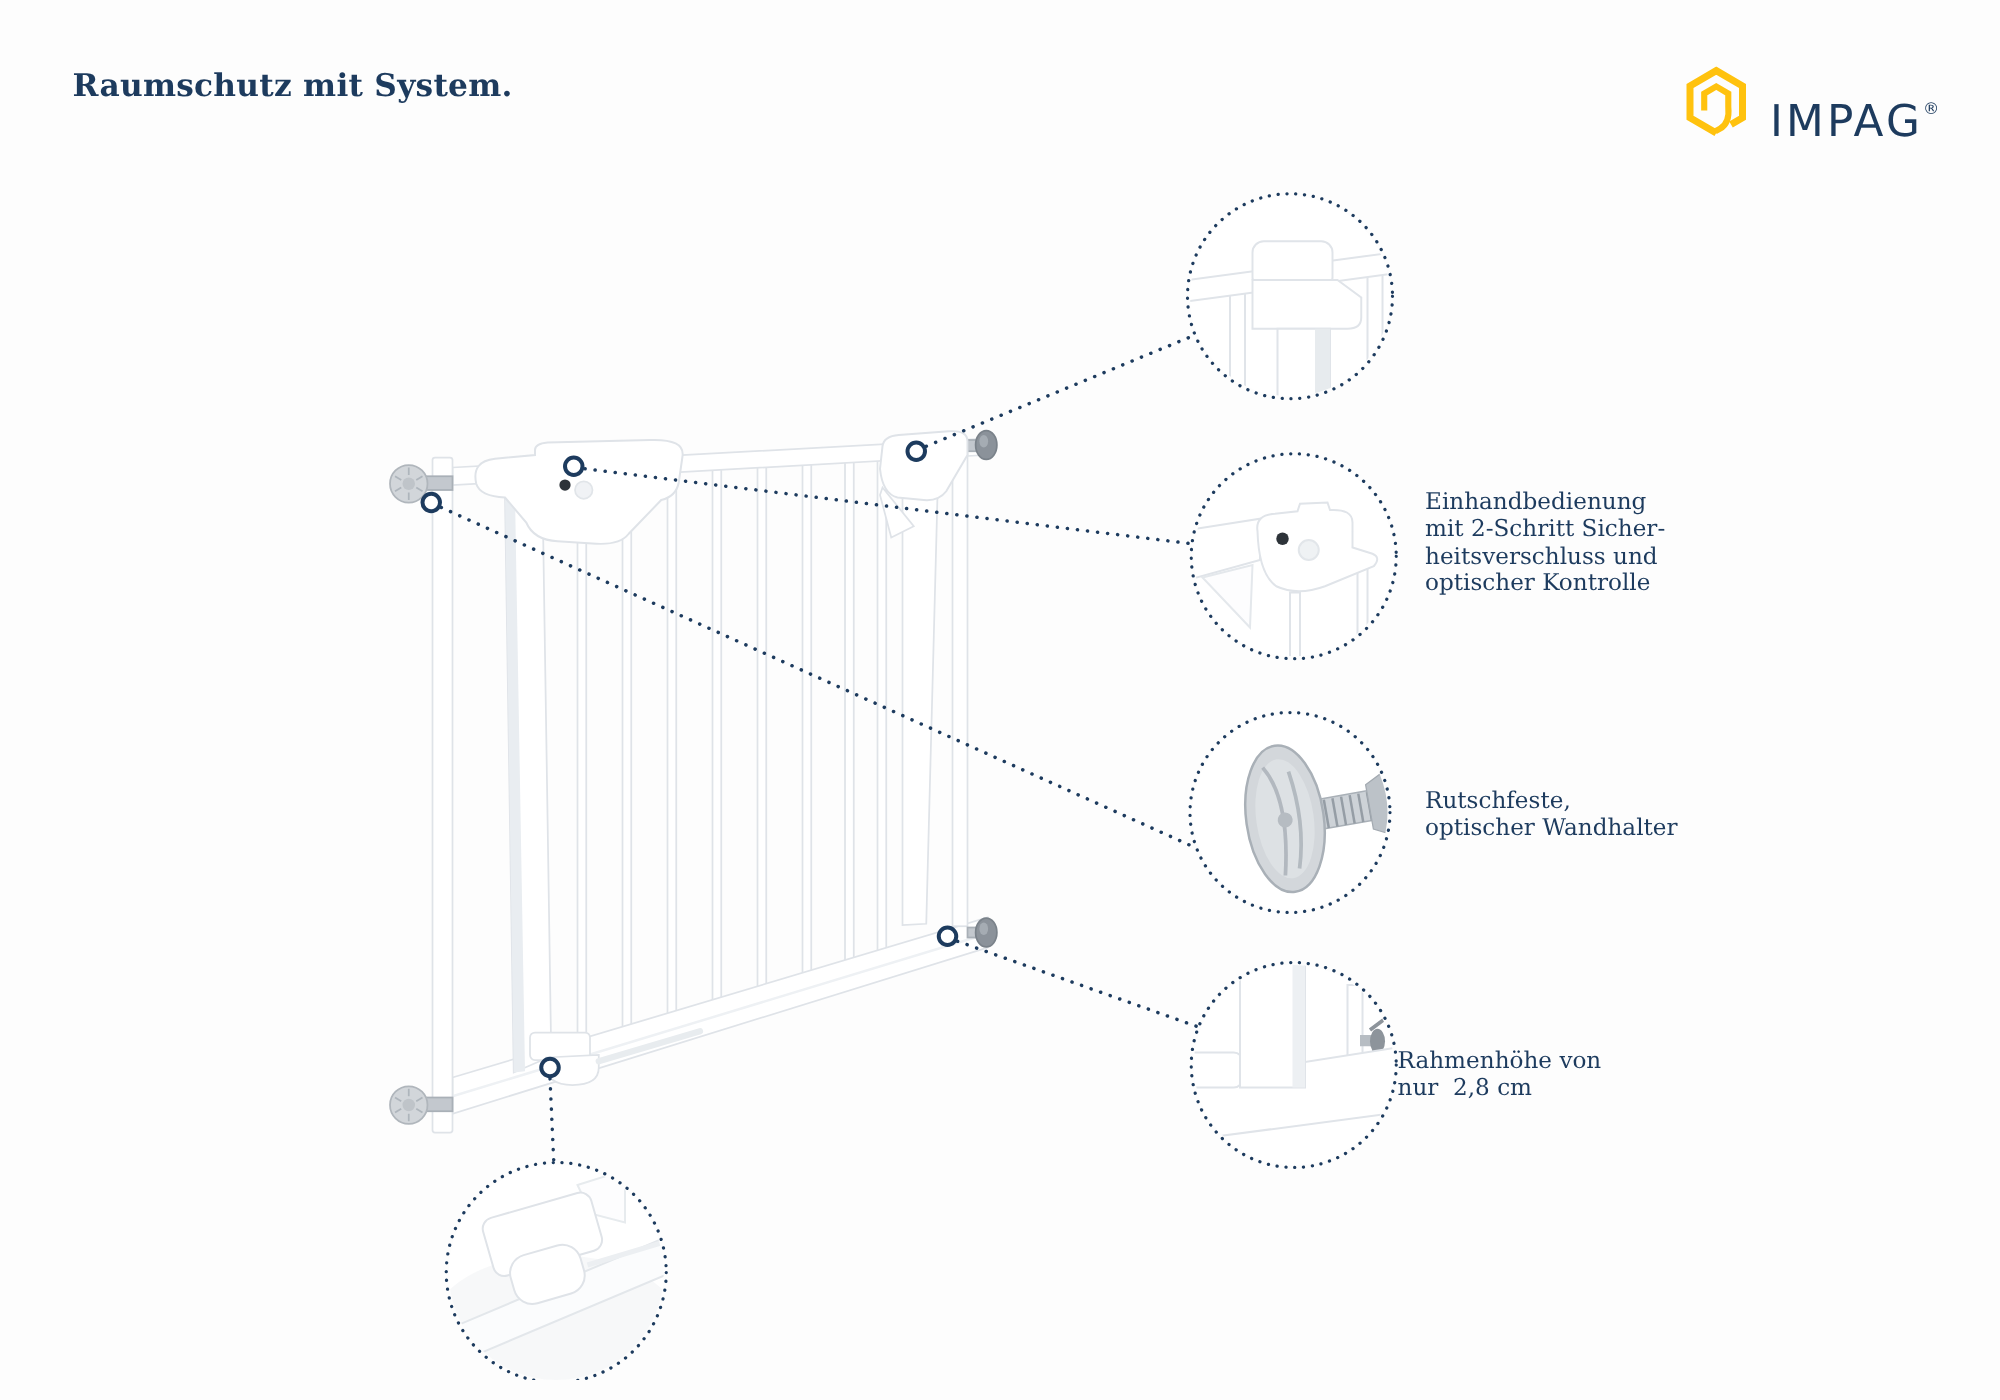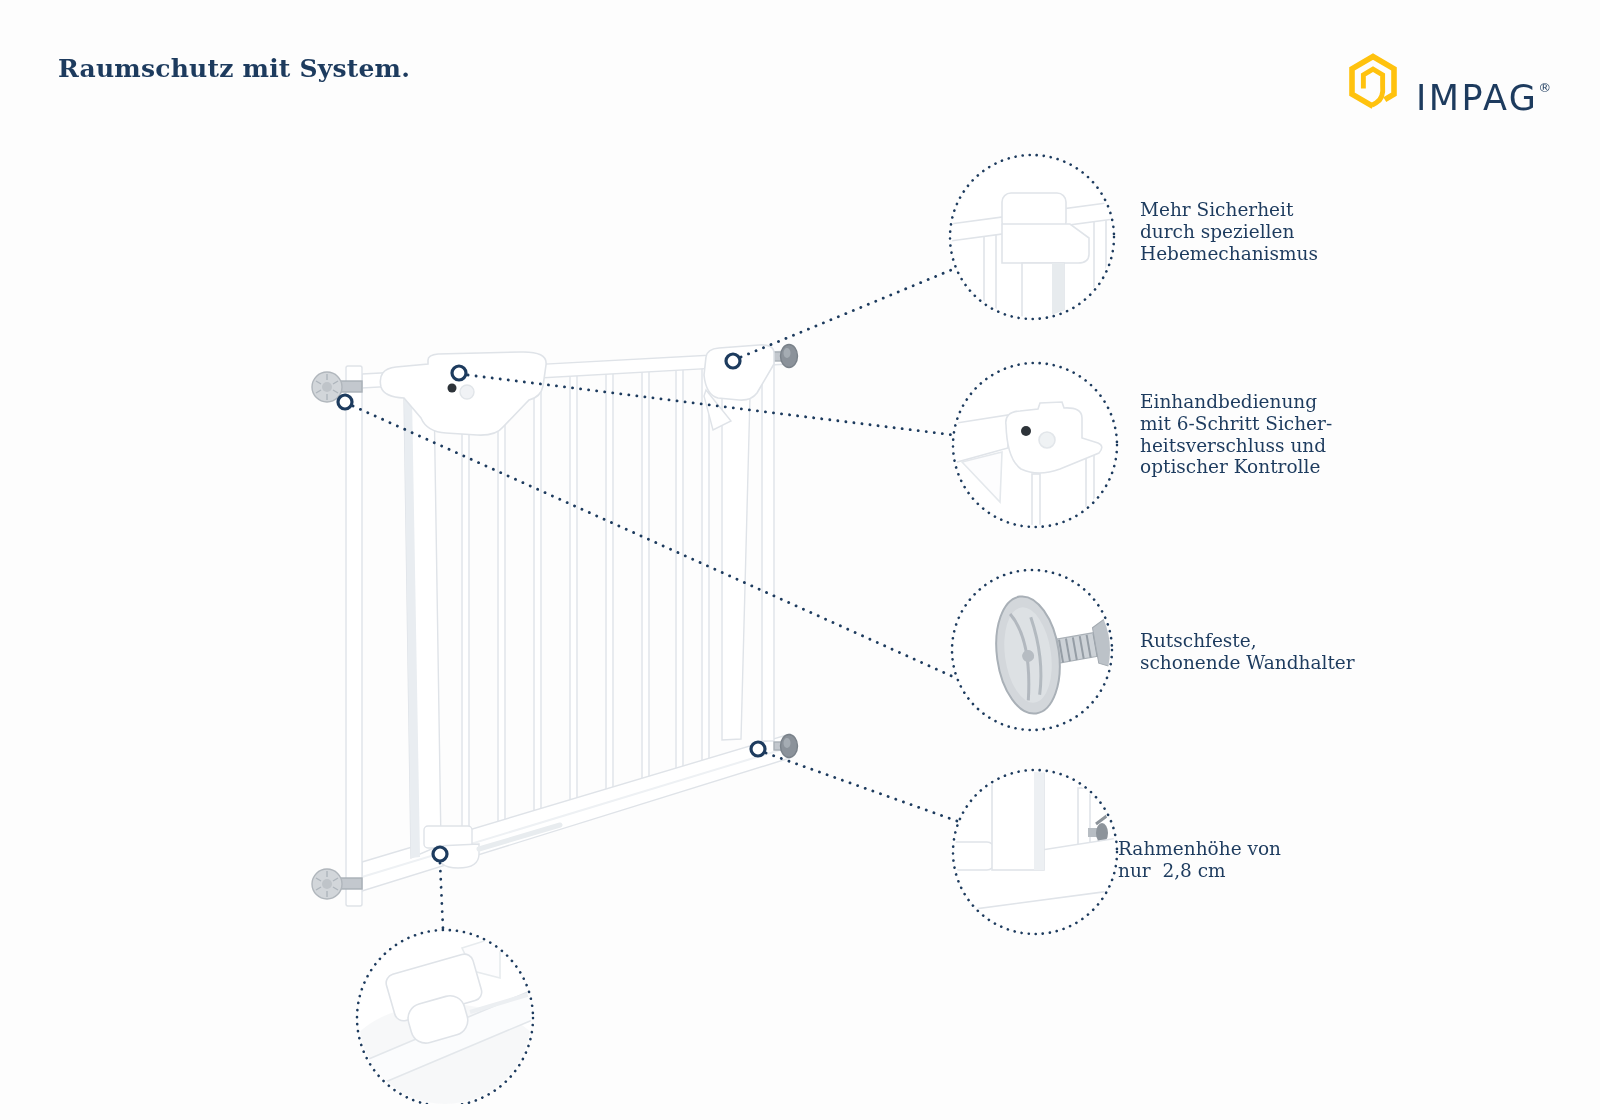--- a/index.html
+++ b/index.html
@@ -230,25 +230,22 @@
         </g>
         <g transform="rotate(-16 436 1020)">
           <rect x="409" y="1000" width="58" height="40" rx="15"></rect>
         </g>
         <path d="M470,1012 L537,992" stroke="#eceff2" stroke-width="4" fill="none"></path>
       </g>
       <circle cx="445" cy="1018" r="88" fill="none" stroke="#1d3b5e" stroke-width="2.6" stroke-linecap="round" stroke-dasharray="0.1 7"></circle>
     </g>
   </svg>
 
-  <div class="callout-label t1">Mehr Sicherheit
-durch speziellen
-Hebemechanismus</div>
   <div class="callout-label t2">Einhandbedienung
-mit 6-Schritt Sicher-
+mit 2-Schritt Sicher-
 heitsverschluss und
 optischer Kontrolle</div>
   <div class="callout-label t3">Rutschfeste,
-schonende Wandhalter</div>
+optischer Wandhalter</div>
   <div class="callout-label t4">Rahmenhöhe von
 nur&nbsp; 2,8 cm</div>
 
 </div>
 
 </body></html>

